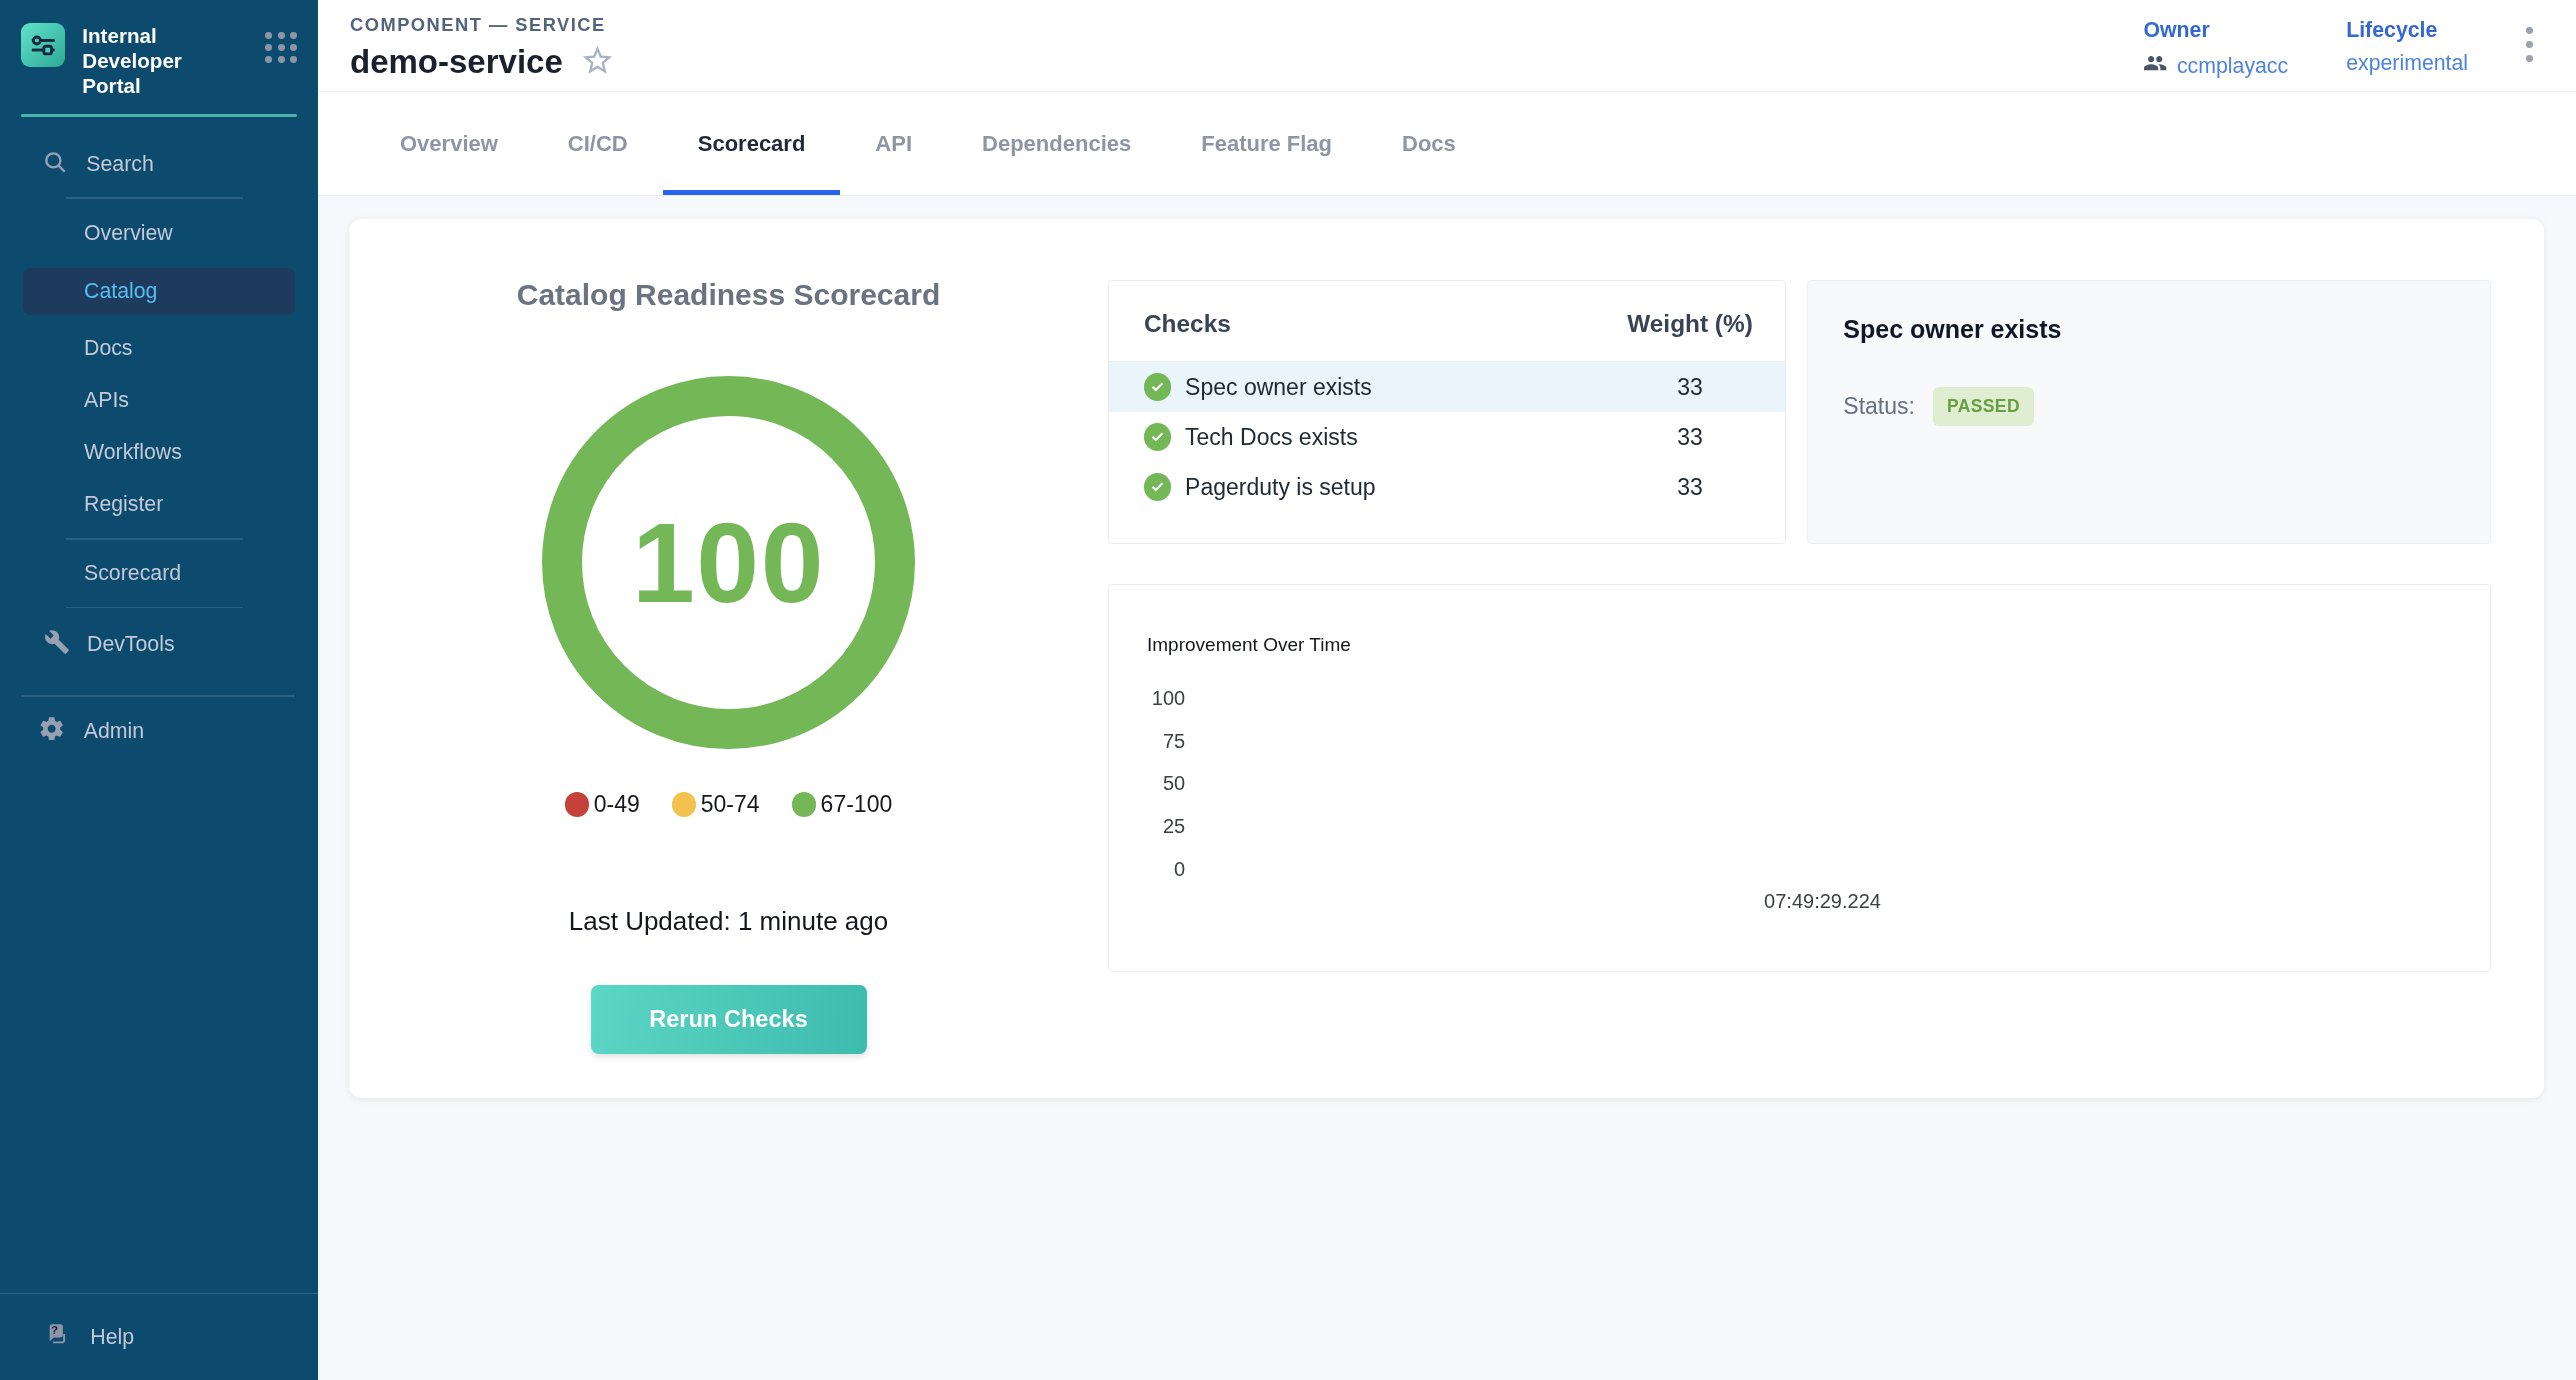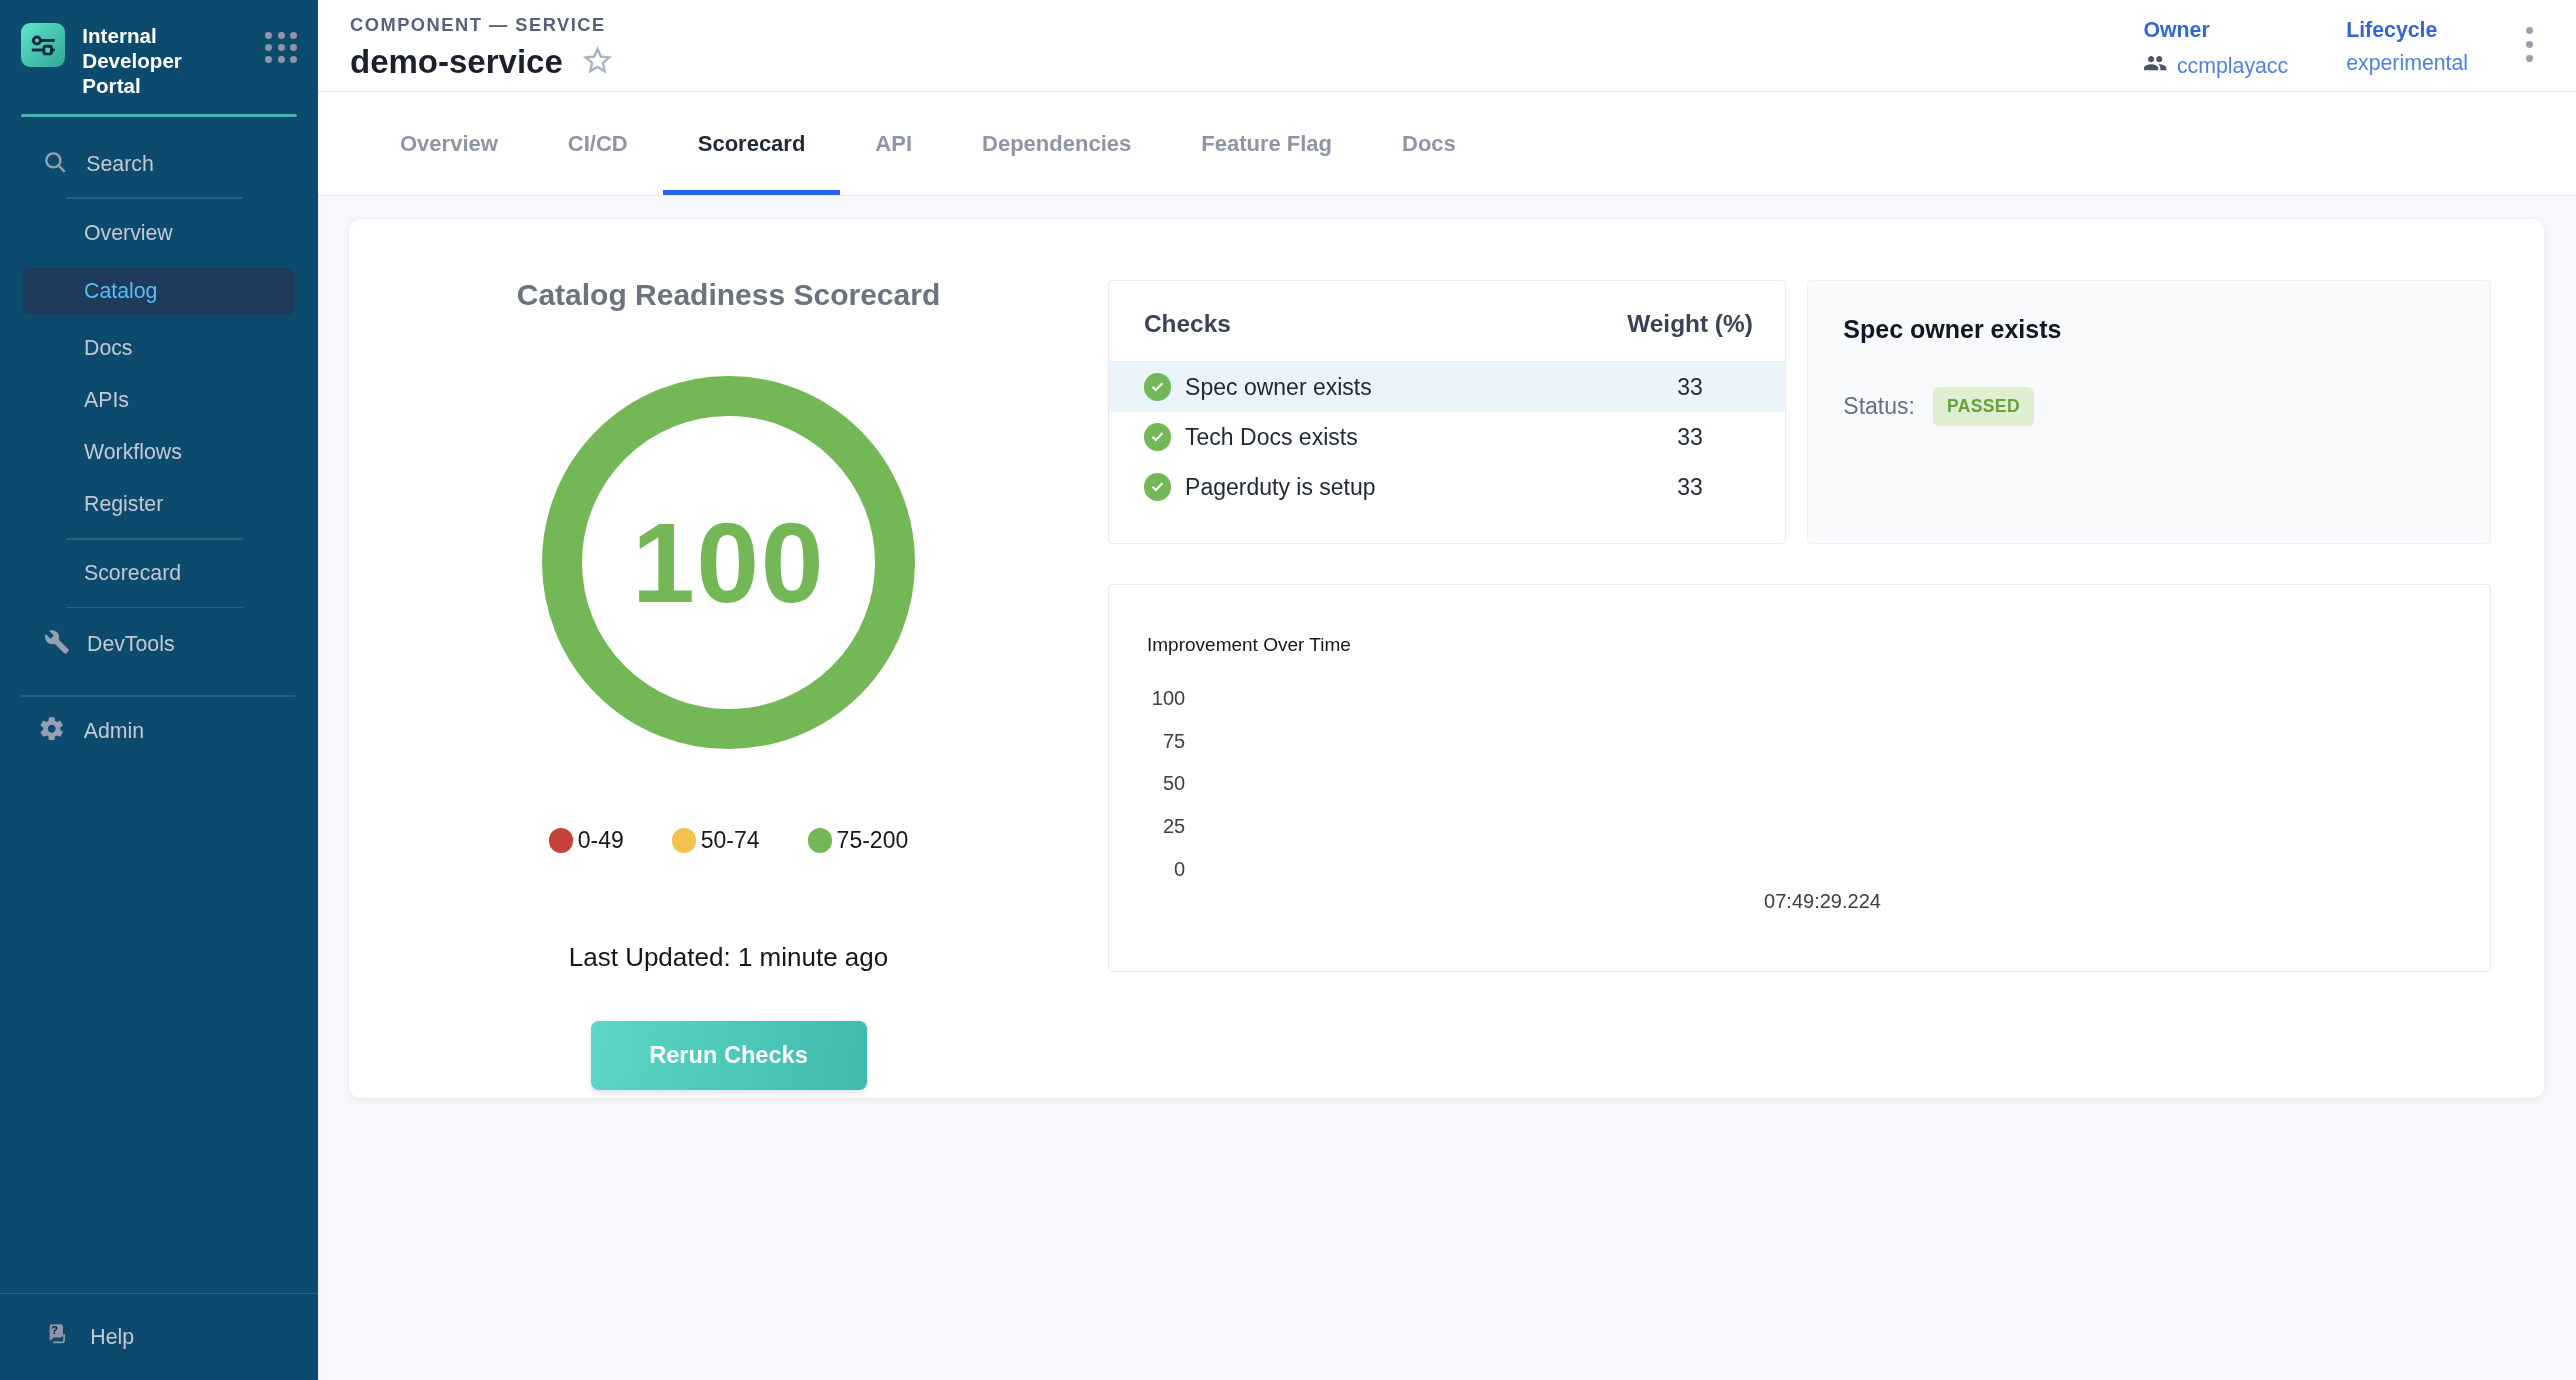--- a/index.html
+++ b/index.html
@@ -62,21 +62,21 @@
   .card { background:#fff; border-radius:12.2px; height:879px; display:flex;
           box-shadow:0 1.5px 7.6px rgba(16,24,40,.07); }
 
   
   .left-col { width:759px; min-width:759px; padding-top:59px;
               display:flex; flex-direction:column; align-items:center; }
   .gauge-title { font-size:30px; font-weight:700; color:#6B7380; }
   .ring { width:373px; height:373px; border-radius:50%; border:40px solid #74B757;
           margin-top:64px; display:flex; align-items:center; justify-content:center; }
   .score { font-size:113px; font-weight:700; color:#74B757; letter-spacing:1.5px; }
-  .legend { display:flex; align-items:center; gap:48px; margin-top:78px; }
+  .legend { display:flex; align-items:center; gap:32px; margin-top:42px; }
   .legend-item { display:flex; align-items:center; gap:4.6px; font-size:23px; color:#16181D; }
   .legend-dot { width:24.4px; height:24.4px; border-radius:50%; flex:none; }
   .last-updated { margin-top:88px; font-size:26px; color:#14171C; }
   .rerun-btn { margin-top:48px; width:276px; height:69px; border:none; border-radius:7.6px;
                background:linear-gradient(100deg,#5CD6C6,#3DBBAD); color:#fff;
                font-size:23.6px; font-weight:600; font-family:inherit; cursor:pointer;
                box-shadow:0 2.3px 6.1px rgba(0,0,0,.12); }
 
   
   .right-col { flex:1; padding:61px 53px 0 0; display:flex; flex-direction:column; min-width:0; }
@@ -284,21 +284,21 @@
             <div class="legend-item">
               <span class="legend-dot" style="background-color: rgb(197, 66, 58);"></span>
               <span>0-49</span>
             </div>
             <div class="legend-item">
               <span class="legend-dot" style="background-color: rgb(242, 193, 78);"></span>
               <span>50-74</span>
             </div>
             <div class="legend-item">
               <span class="legend-dot" style="background-color: rgb(116, 183, 87);"></span>
-              <span>75-200</span>
+              <span>67-100</span>
             </div>
           </div>
           <div class="last-updated">Last Updated: 1 minute ago</div>
           <button class="rerun-btn">Rerun Checks</button>
         </div>
 
         <div class="right-col">
           <div class="row1">
             <div class="checks-card">
               <div class="checks-header">

